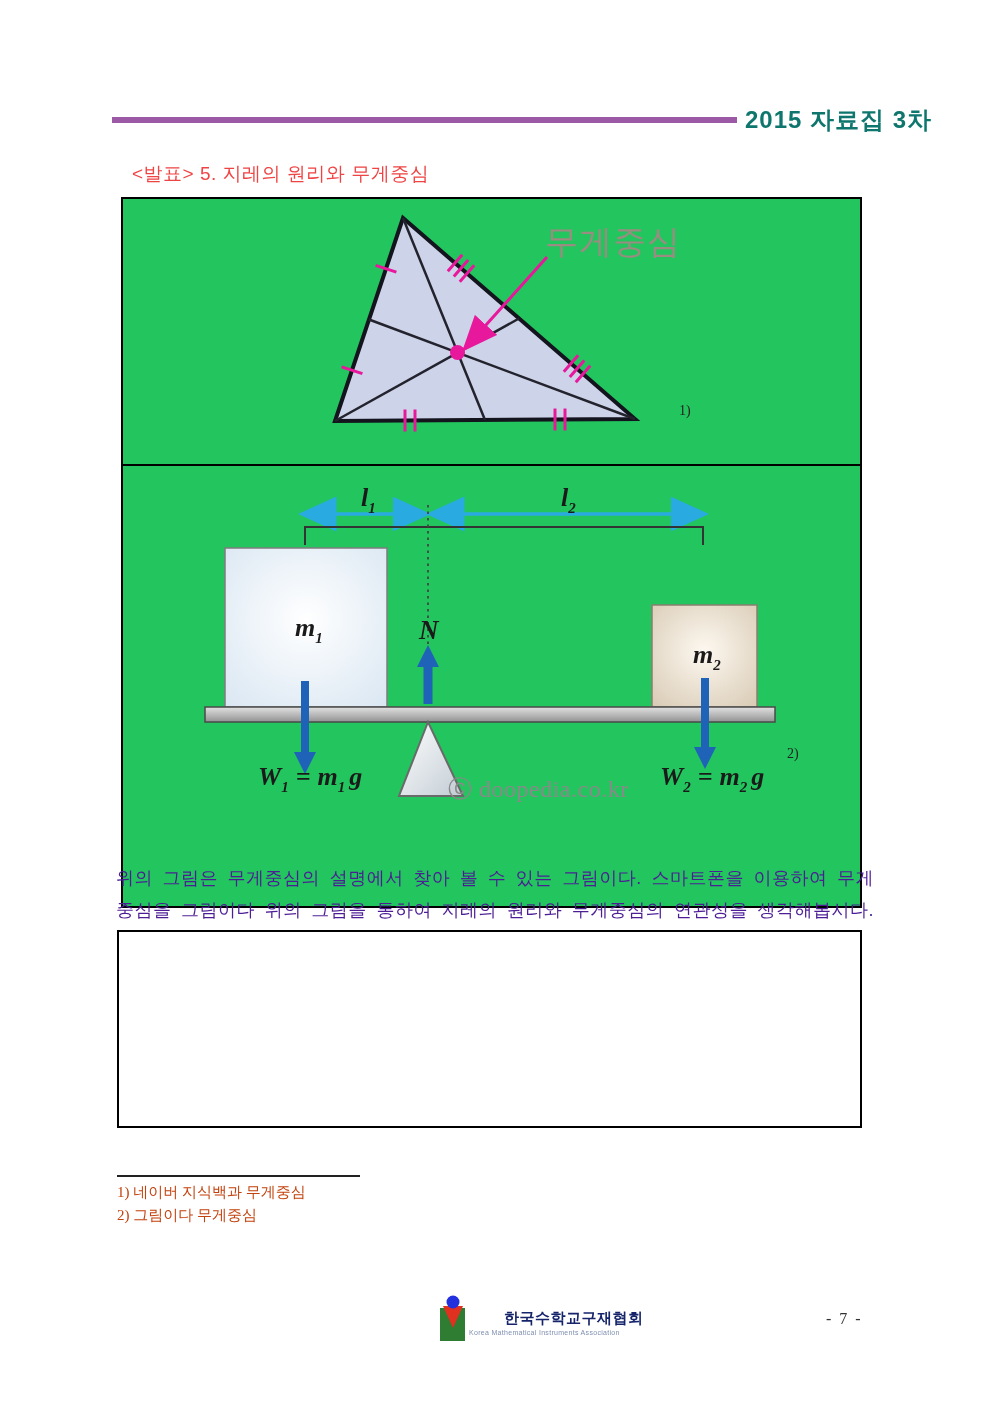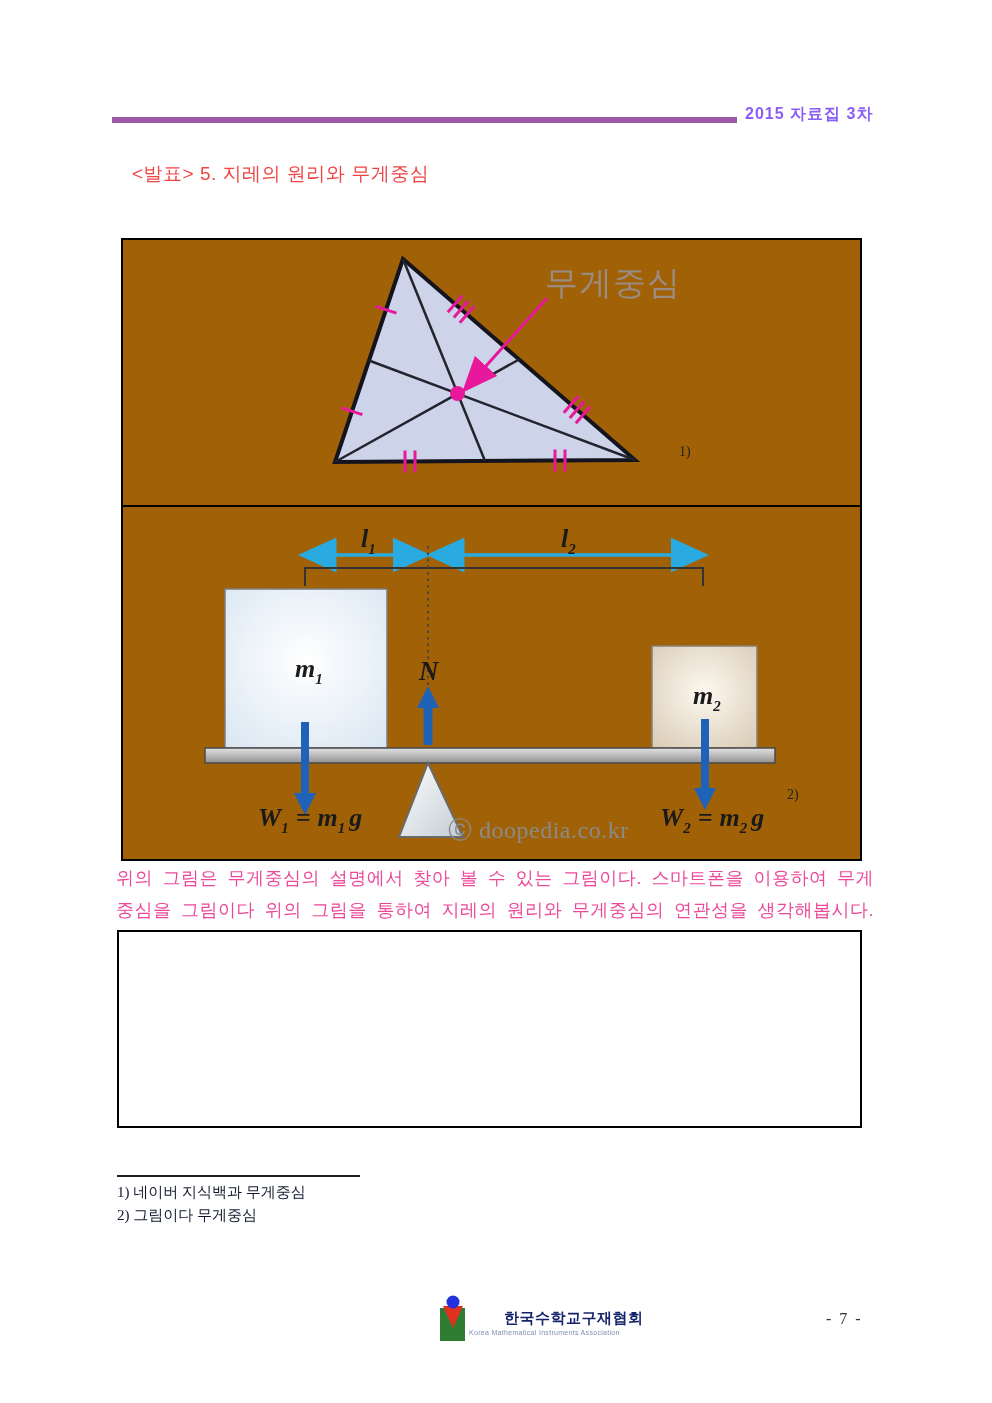--- a/index.html
+++ b/index.html
@@ -4,36 +4,36 @@
 <style>
   html,body{margin:0;padding:0;background:#e8e8e8;}
   .page{
     position:relative;width:992px;height:1403px;background:#ffffff;
     font-family:"Liberation Sans","DejaVu Sans",sans-serif;color:#111;
     margin:0 auto;overflow:hidden;
   }
   .header-rule{position:absolute;left:112px;top:117px;width:625px;height:6px;background:#9c59a5;}
   .header-edition{
     position:absolute;left:745px;top:104px;width:220px;
-    font-size:16px;font-weight:bold;color:#8b5cf6;letter-spacing:1px;white-space:nowrap;
+    font-size:24px;font-weight:bold;color:#0f766e;letter-spacing:1px;white-space:nowrap;
   }
   .page-title{position:absolute;left:132px;top:161px;font-size:19px;color:#ef4444;letter-spacing:0.5px;white-space:nowrap;}
-  .figure-box{position:absolute;left:121px;top:197px;width:741px;height:623px;border:2px solid #000;box-sizing:border-box;background:#a16207;margin-top:41px;}
+  .figure-box{position:absolute;left:121px;top:197px;width:741px;height:711px;border:2px solid #000;box-sizing:border-box;background:#22c55e;}
   .figure-cell-top{width:100%;height:267px;border-bottom:2px solid #000;box-sizing:border-box;overflow:hidden;}
   .figure-cell-bottom{width:100%;height:352px;overflow:hidden;}
   .body-paragraph{
     position:absolute;left:116px;top:862px;width:758px;
-    font-size:18px;line-height:32px;letter-spacing:0.5px;color:#ec4899;
+    font-size:18px;line-height:32px;letter-spacing:0.5px;color:#4c1d95;
   }
   .body-line{text-align:justify;text-align-last:justify;}
   .answer-box{position:absolute;left:117px;top:930px;width:745px;height:198px;border:2px solid #000;box-sizing:border-box;background:#fff;}
   .footnote-sep{position:absolute;left:117px;top:1175px;width:243px;border-top:2px solid #222;}
   .footnotes{
     position:absolute;left:117px;top:1181px;width:700px;
-    font-family:"Liberation Serif","DejaVu Serif",serif;font-size:15px;line-height:23px;color:#0f172a;
+    font-family:"Liberation Serif","DejaVu Serif",serif;font-size:15px;line-height:23px;color:#c2410c;
   }
   .footnote-url{padding-left:7px;letter-spacing:0.2px;}
   .footer{position:absolute;left:437px;top:1295px;width:540px;height:60px;}
   .logo-mark{position:absolute;left:0;top:0;}
   .org-ko{position:absolute;left:31px;top:14px;font-size:15px;font-weight:bold;color:#15246b;letter-spacing:0.5px;white-space:nowrap;margin-left:36px;}
   .org-en{position:absolute;left:32px;top:34px;font-size:7px;color:#7f8fb0;letter-spacing:0.3px;white-space:nowrap;}
   .page-number{
     position:absolute;left:826px;top:1310px;font-family:"Liberation Serif","DejaVu Serif",serif;
     font-size:16px;color:#333;letter-spacing:2px;white-space:nowrap;
   }

